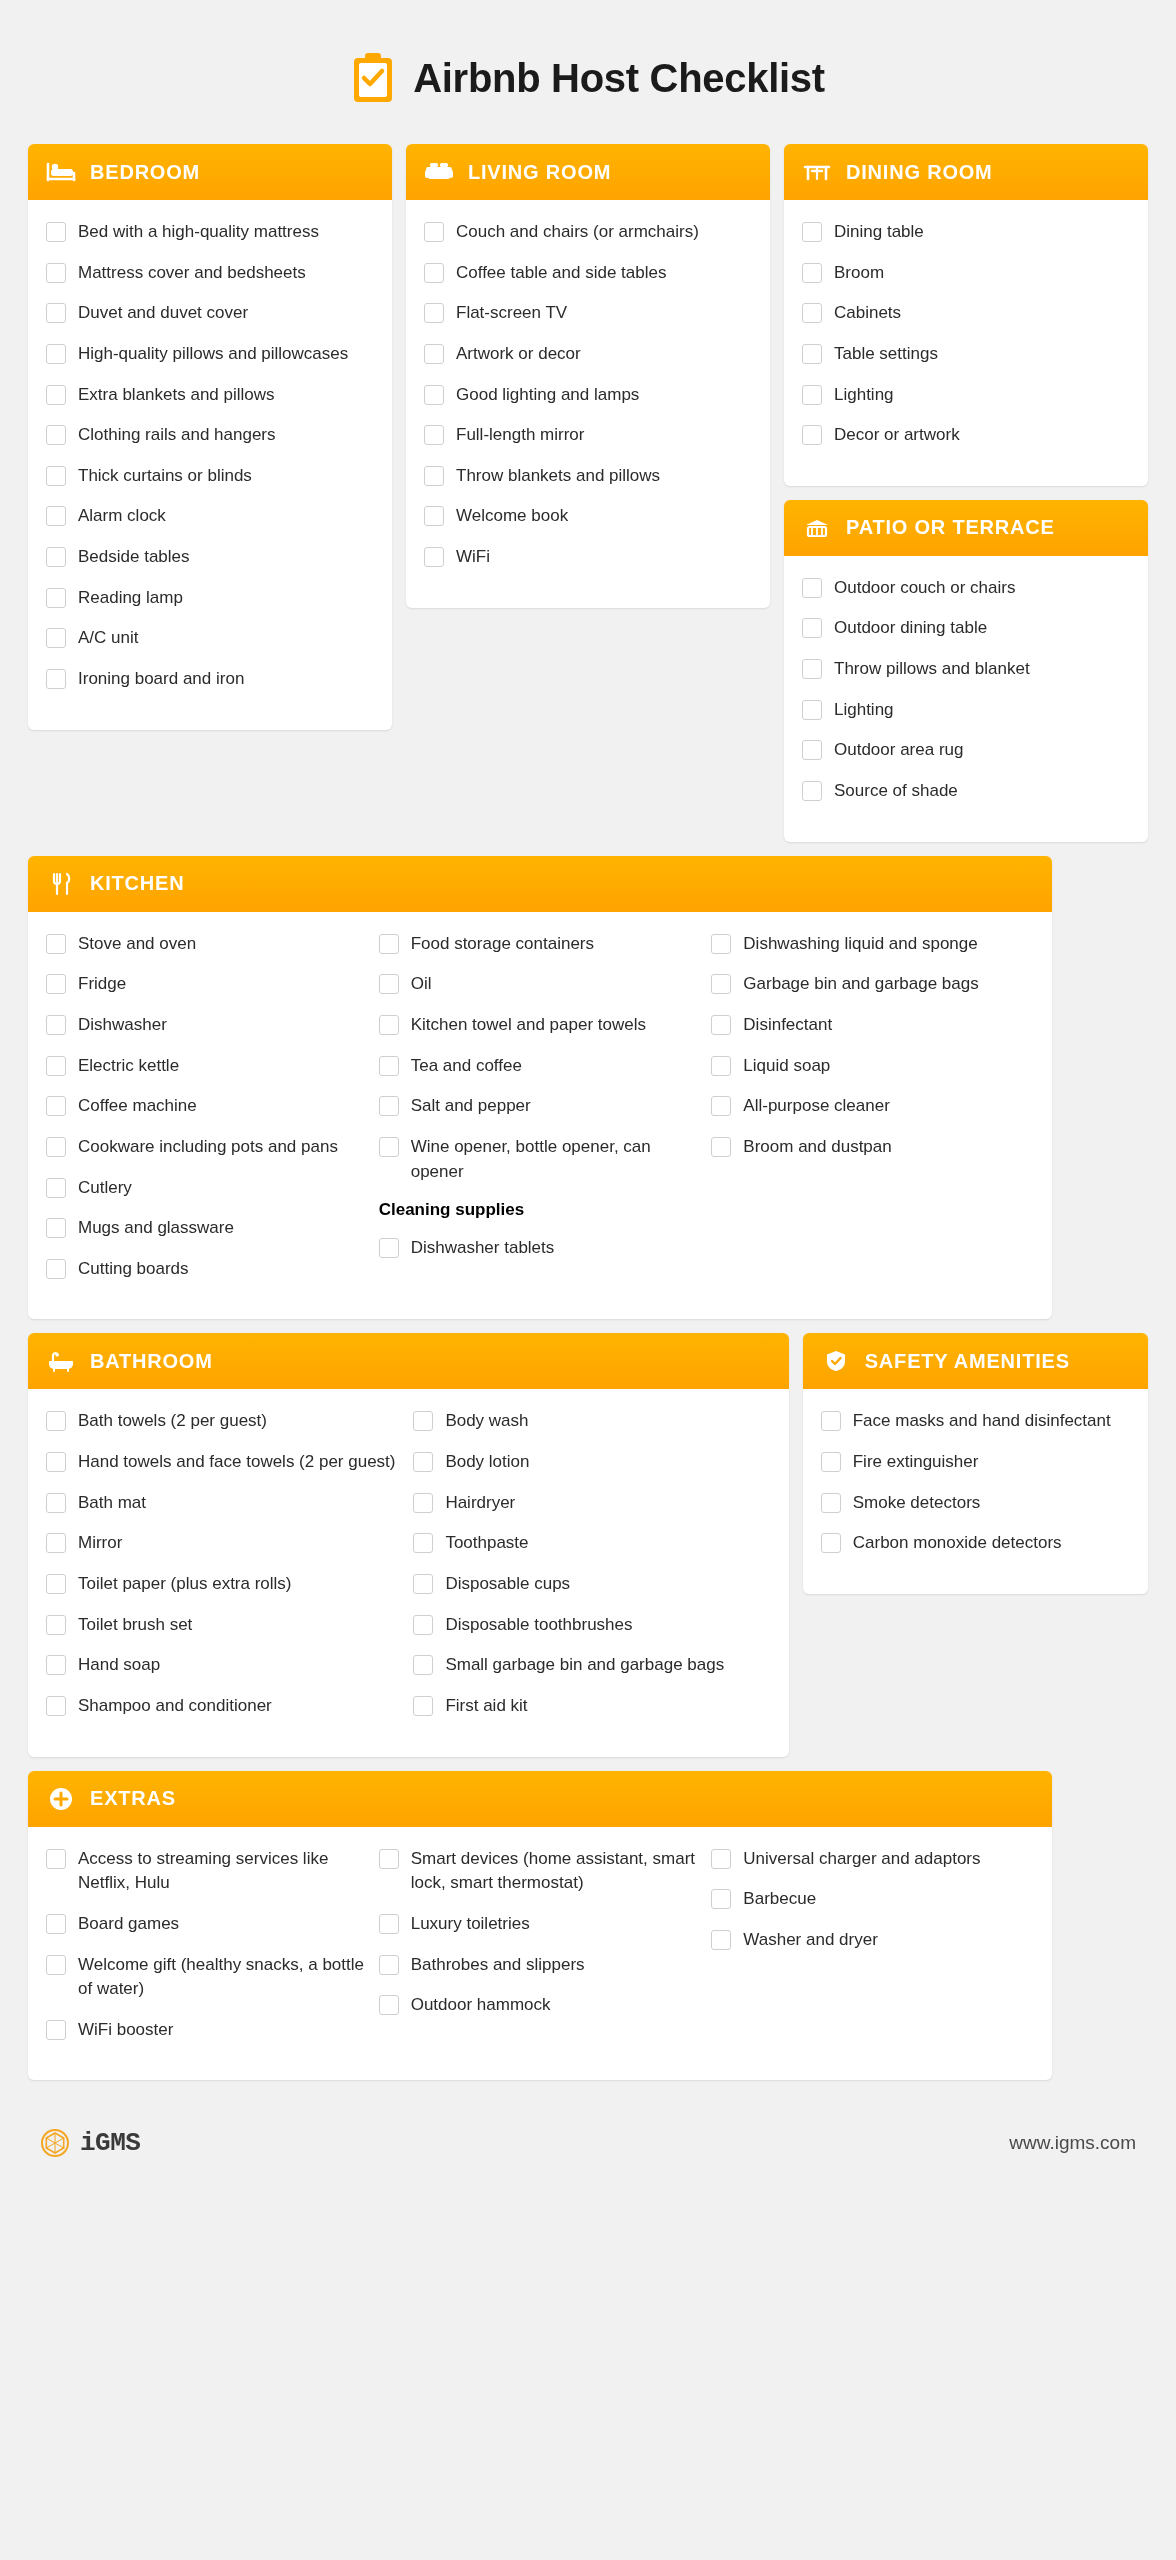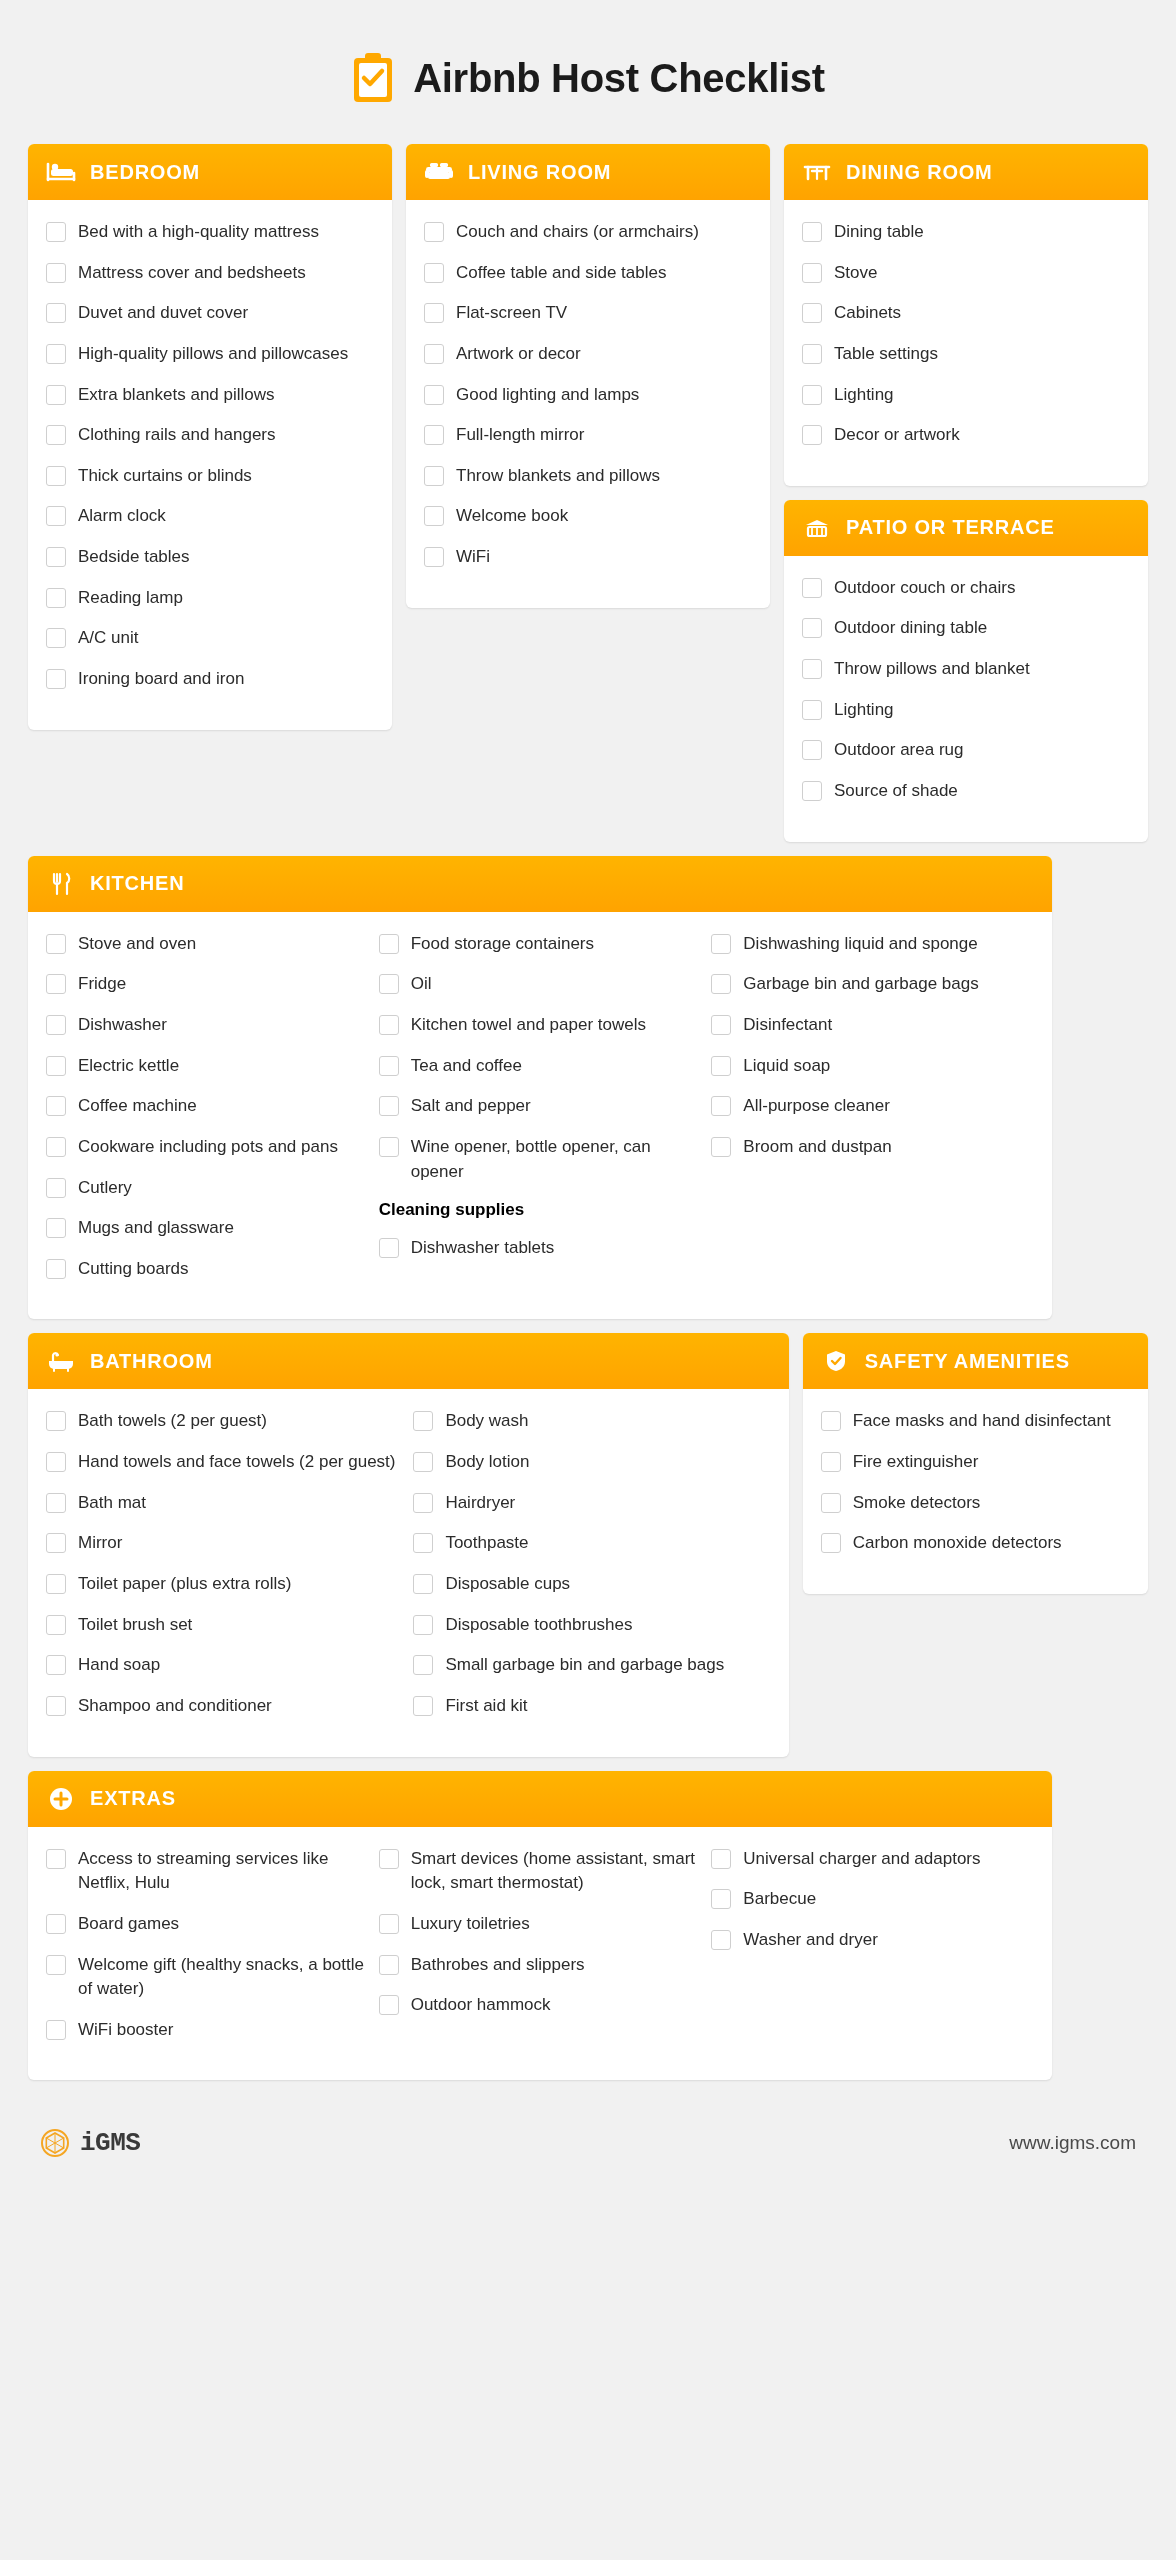--- a/index.html
+++ b/index.html
@@ -304,21 +304,21 @@
             <span class="htitle">DINING ROOM</span>
           </div>
           <div class="card-body">
             <div class="col">
               <div class="item">
                   <span class="cb"></span>
                   <span class="item-label">Dining table</span>
                 </div>
               <div class="item">
                   <span class="cb"></span>
-                  <span class="item-label">Stove</span>
+                  <span class="item-label">Broom</span>
                 </div>
               <div class="item">
                   <span class="cb"></span>
                   <span class="item-label">Cabinets</span>
                 </div>
               <div class="item">
                   <span class="cb"></span>
                   <span class="item-label">Table settings</span>
                 </div>
               <div class="item">

